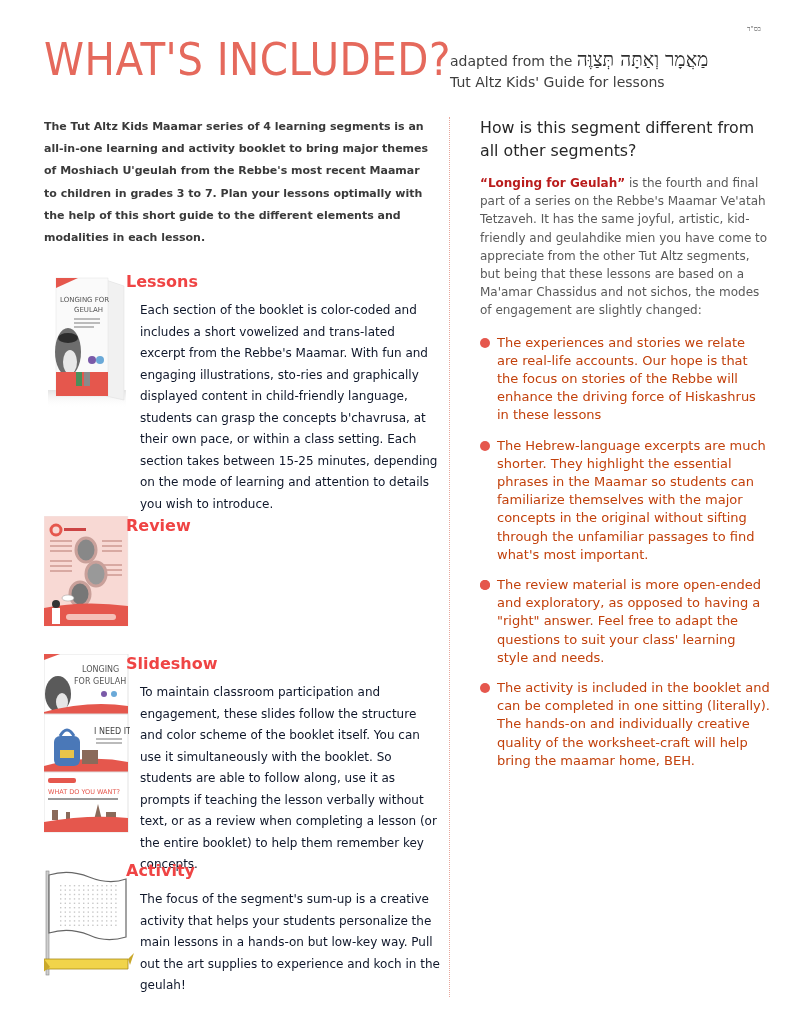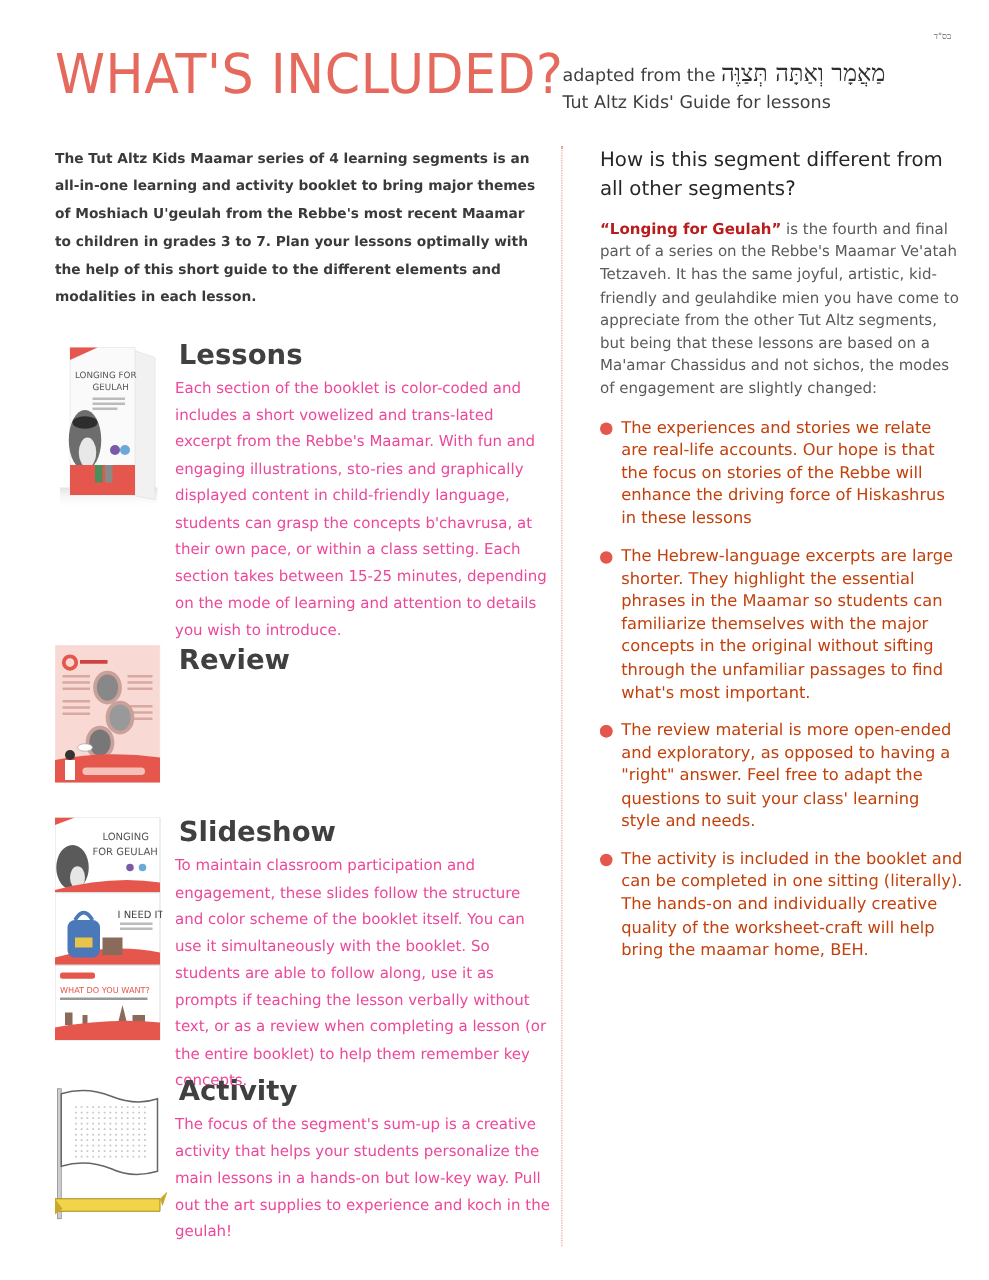--- a/index.html
+++ b/index.html
@@ -11,22 +11,22 @@
   .title { position: absolute; left: 44px; top: 38px; font-family: "DejaVu Sans", sans-serif; font-weight: normal; font-size: 44px; letter-spacing: 0.5px; color: #e5695c; line-height: 1; transform: scaleX(0.92); transform-origin: left center; }
   .subtitle { position: absolute; left: 450px; top: 49px; font-size: 14px; line-height: 21px; color: #3f3f3f; font-family: "DejaVu Sans", sans-serif; }
   .subtitle .heb { font-family: "DejaVu Serif", serif; font-size: 19px; color: #2e2e2e; }
 
   .intro { position: absolute; left: 44px; top: 116px; width: 392px; font-size: 11px; line-height: 22.2px; color: #3a3a3a; font-weight: 600; }
 
   .divider { position: absolute; left: 449px; top: 117px; width: 1px; height: 880px; border-left: 1px dotted #e8a79c; }
 
   .section { position: absolute; left: 44px; width: 400px; }
   .section .thumb { position: absolute; left: 0; top: 0; }
-  .section .heading { position: absolute; left: 99px; top: 0; font-size: 22px; font-weight: bold; color: #404040; }
-  .section .body { position: absolute; left: 96px; top: 28px; width: 300px; font-size: 12px; line-height: 21.5px; color: #ec4899; }
+  .section .heading { position: absolute; left: 82px; top: 0; font-size: 16px; font-weight: bold; color: #ef4444; }
+  .section .body { position: absolute; left: 96px; top: 28px; width: 300px; font-size: 12px; line-height: 21.5px; color: #0f172a; }
 
   #sec-lessons { top: 272px; height: 230px; }
   #sec-review { top: 516px; height: 130px; }
   #sec-slideshow { top: 654px; height: 195px; }
   #sec-activity { top: 861px; height: 130px; }
 
   .right { position: absolute; left: 480px; top: 117px; width: 290px; }
   .right h2 { font-size: 15.8px; line-height: 22.5px; font-weight: normal; color: #262626; }
   .right .lead { margin-top: 12px; font-size: 12px; line-height: 18.2px; color: #5a5a5a; }
   .right .lead b { color: #b91c1c; }
@@ -295,18 +295,18 @@
   </svg>
   <div class="heading">Activity</div>
   <p class="body">The focus of the segment's sum-up is a creative activity that helps your students personalize the main lessons in a hands-on but low-key way. Pull out the art supplies to experience and koch in the geulah!</p>
 </div>
 
 <div class="right">
   <h2>How is this segment different from all other segments?</h2>
   <p class="lead"><b>“Longing for Geulah”</b><span> is the fourth and final part of a series on the Rebbe's Maamar Ve'atah Tetzaveh. It has the same joyful, artistic, kid-friendly and geulahdike mien you have come to appreciate from the other Tut Altz segments, but being that these lessons are based on a Ma'amar Chassidus and not sichos, the modes of engagement are slightly changed:</span></p>
   <ul class="bullets">
     <li><span class="dot"></span><span>The experiences and stories we relate are real-life accounts. Our hope is that the focus on stories of the Rebbe will enhance the driving force of Hiskashrus in these lessons</span></li>
-    <li><span class="dot"></span><span>The Hebrew-language excerpts are large shorter. They highlight the essential phrases in the Maamar so students can familiarize themselves with the major concepts in the original without sifting through the unfamiliar passages to find what's most important.</span></li>
+    <li><span class="dot"></span><span>The Hebrew-language excerpts are much shorter. They highlight the essential phrases in the Maamar so students can familiarize themselves with the major concepts in the original without sifting through the unfamiliar passages to find what's most important.</span></li>
     <li><span class="dot"></span></li>
     <li><span class="dot"></span><span>The review material is more open-ended and exploratory, as opposed to having a "right" answer. Feel free to adapt the questions to suit your class' learning style and needs.</span></li>
     <li><span class="dot"></span><span>The activity is included in the booklet and can be completed in one sitting (literally). The hands-on and individually creative quality of the worksheet-craft will help bring the maamar home, BEH.</span></li>
   </ul>
 </div>
 
 </body></html>

